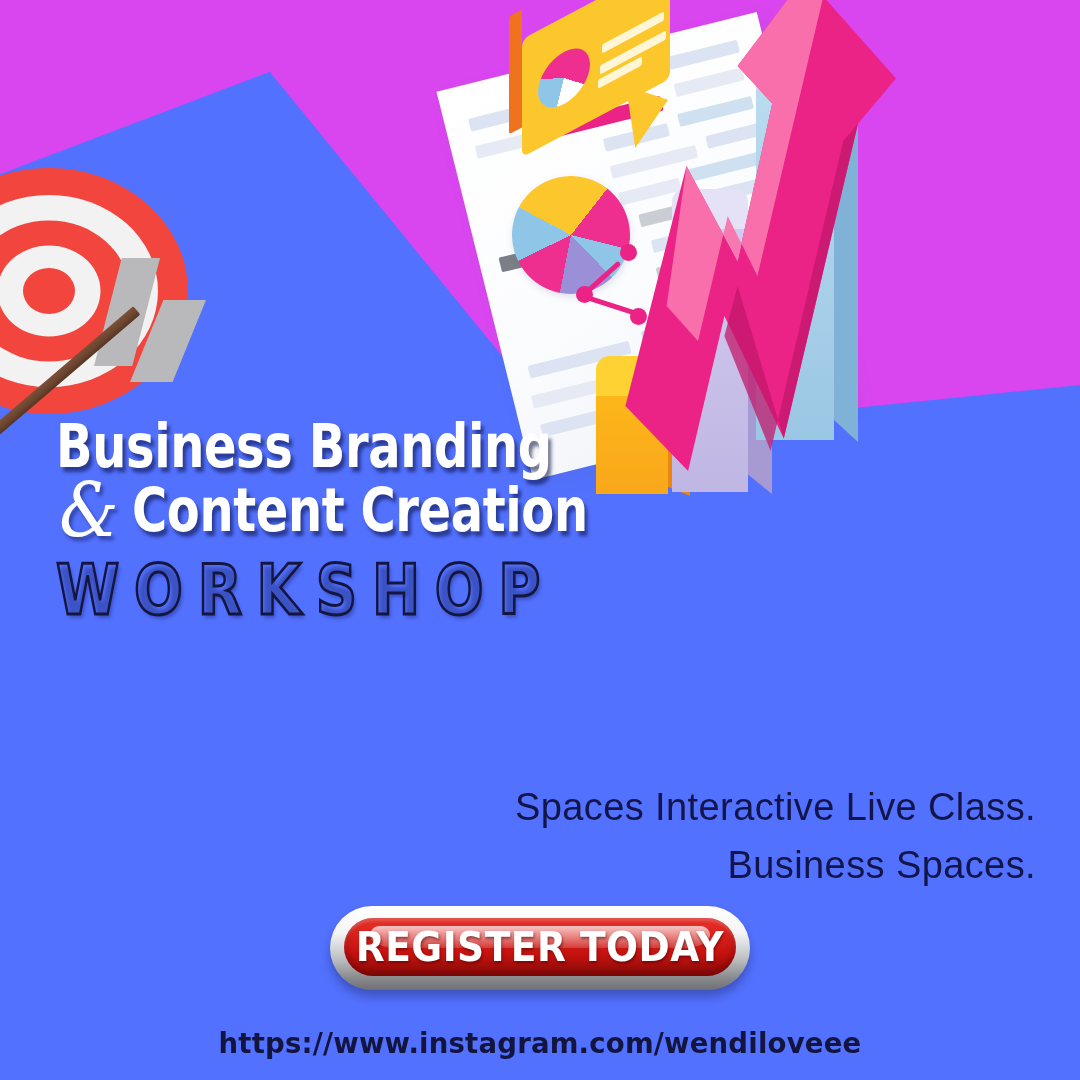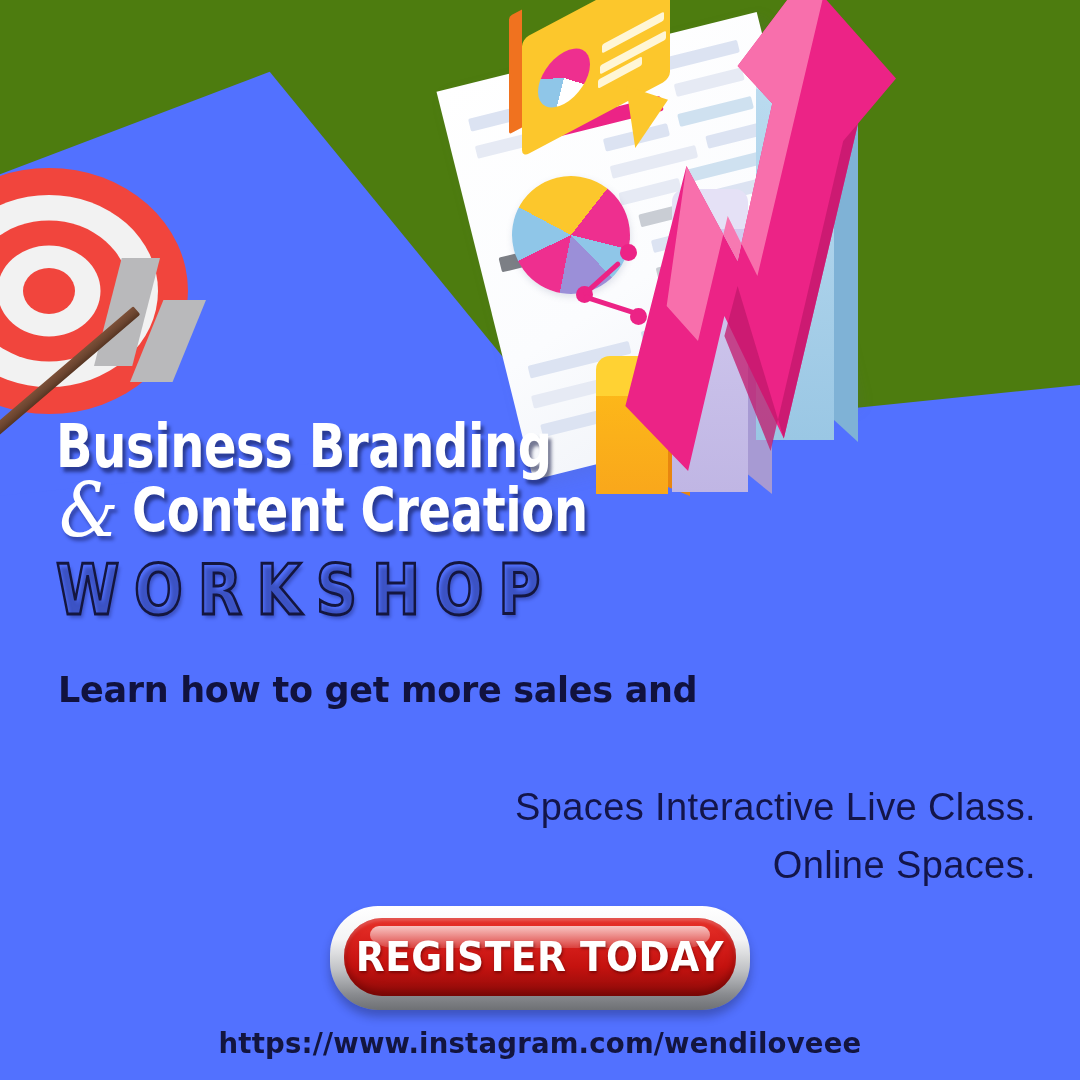--- a/index.html
+++ b/index.html
@@ -5,21 +5,21 @@
   html, body {
     margin: 0;
     padding: 0;
     background: #ffffff;
   }
   #poster {
     position: relative;
     width: 1080px;
     height: 1080px;
     overflow: hidden;
-    background: #4d7c0f;
+    background: #d946ef;
     font-family: "Liberation Sans", sans-serif;
   }
 
   
   .bg-layer { position: absolute; inset: 0; }
 
   .blue-upper {
     position: absolute;
     left: 0; top: 0;
     width: 620px; height: 520px;
@@ -289,21 +289,21 @@
     font-size: 38px;
     line-height: 58px;
     color: #13154A;
     letter-spacing: .4px;
   }
 
   
   .register-btn {
     position: absolute;
     left: 330px; top: 906px;
-    width: 420px; height: 104px;
+    width: 420px; height: 84px;
     cursor: pointer;
   }
   .btn-bezel {
     position: absolute; inset: 0;
     border-radius: 48px;
     background: linear-gradient(180deg, #FFFFFF 0%, #F4F4F5 32%, #BFC1C4 62%, #87898D 86%, #6E7074 100%);
     box-shadow: 0 7px 10px rgba(20,25,60,.33);
   }
   .btn-inner {
     position: absolute;
@@ -446,26 +446,25 @@
   <div class="headline">
     <div class="hl-line">Business Branding</div>
     <div class="hl-row2">
       <span class="amp">&amp;</span>
       <span class="hl-line">Content Creation</span>
     </div>
     <div class="workshop">WORKSHOP</div>
   </div>
 
   <div class="subhead">
-    <div>Learn how to get more sales and</div>
   </div>
 
   <div class="rightinfo">
     <div>Spaces Interactive Live Class.</div>
-    <div>Online Spaces.</div>
+    <div>Business Spaces.</div>
   </div>
 
   <div class="register-btn">
     <div class="btn-bezel"></div>
     <div class="btn-inner">
       <div class="btn-gloss"></div>
       <span class="btn-label">REGISTER TODAY</span>
     </div>
   </div>
 

